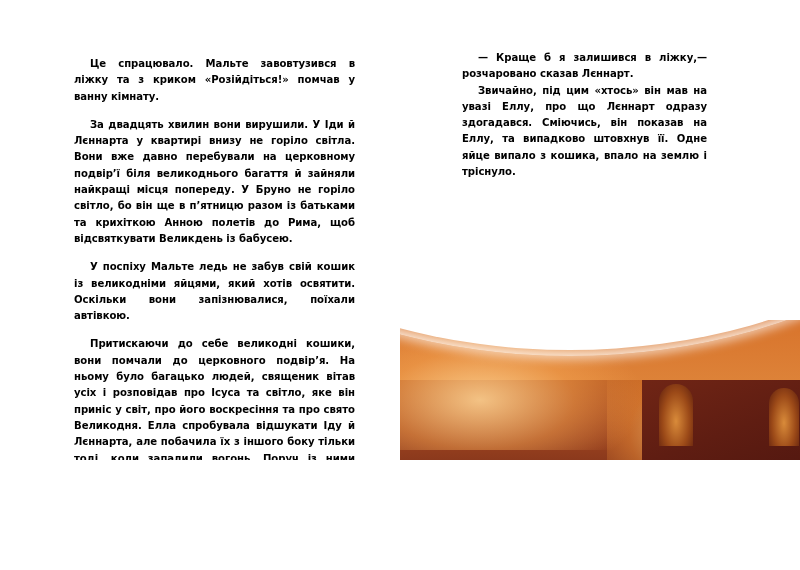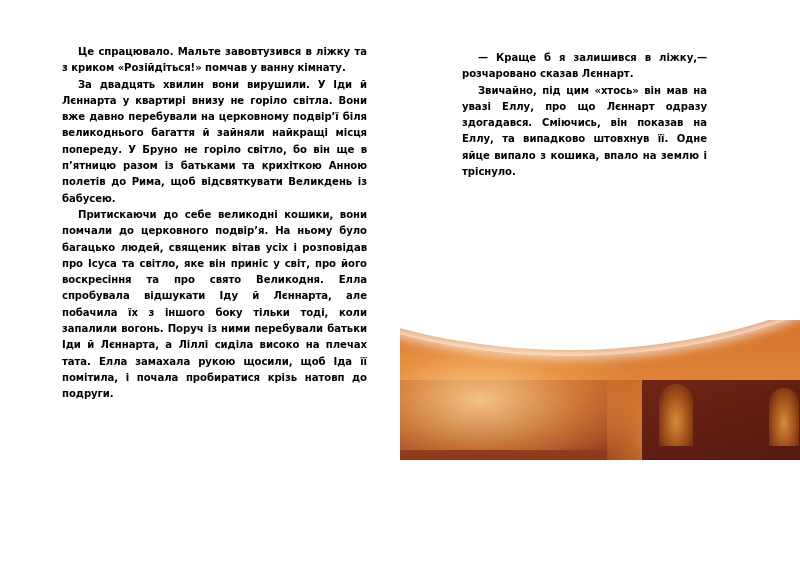--- a/index.html
+++ b/index.html
@@ -8,21 +8,21 @@
        font-family:"DejaVu Sans","Liberation Sans",sans-serif;}
 
   .spread{position:relative;width:800px;height:460px;background:#ffffff;overflow:hidden;}
 
   
   .page-left{position:absolute;left:0;top:0;width:400px;height:570px;background:#fff;z-index:40;}
   .text-left{position:absolute;left:62px;top:44px;width:305px;
              font-size:10.1px;line-height:16.3px;color:#000;
              text-align:justify;text-justify:inter-word;
              font-weight:600;letter-spacing:-0.05px;}
-  .text-left p{margin:0;text-indent:16px;}
+  .text-left p{margin:12px;text-indent:16px;}
   .folio{position:absolute;left:62px;top:520px;font-size:10px;font-weight:700;color:#111;}
 
   
   .page-right{position:absolute;left:400px;top:0;width:400px;height:570px;overflow:hidden;background:#fff;}
 
   
   .illus{position:absolute;left:0;top:0;width:400px;height:570px;overflow:hidden;}
 
   
   .sky{position:absolute;left:0;top:0;width:400px;height:300px;
@@ -253,18 +253,19 @@
         <p>Звичайно, під цим «хтось» він мав на увазі Еллу, про що Лєннарт одразу здогадався. Сміючись, він показав на Еллу, та випадково штовхнув її. Одне яйце випало з кошика, впало на землю і тріснуло.</p>
       </div>
 
     </div>
   </div>
 
   <div class="page-left">
     <div class="text-left">
       <p>Це спрацювало. Мальте завовтузився в ліжку та з криком «Розійдіться!» помчав у ванну кімнату.</p>
       <p>За двадцять хвилин вони вирушили. У Іди й Лєннарта у квартирі внизу не горіло світла. Вони вже давно перебували на церковному подвір’ї біля великоднього багаття й зайняли найкращі місця попереду. У Бруно не горіло світло, бо він ще в п’ятницю разом із батьками та крихіткою Анною полетів до Рима, щоб відсвяткувати Великдень із бабусею.</p>
+      <p>У поспіху Мальте ледь не забув свій кошик із великодніми яйцями, який хотів освятити. Оскільки вони запізнювалися, поїхали автівкою.</p>
       <p>Притискаючи до себе великодні кошики, вони помчали до церковного подвір’я. На ньому було багацько людей, священик вітав усіх і розповідав про Ісуса та світло, яке він приніс у світ, про його воскресіння та про свято Великодня. Елла спробувала відшукати Іду й Лєннарта, але побачила їх з іншого боку тільки тоді, коли запалили вогонь. Поруч із ними перебували батьки Іди й Лєннарта, а Ліллі сиділа високо на плечах тата. Елла замахала рукою щосили, щоб Іда її помітила, і почала пробиратися крізь натовп до подруги.</p>
     </div>
     <div class="folio">66</div>
   </div>
 
 </div>
 
 </body></html>

